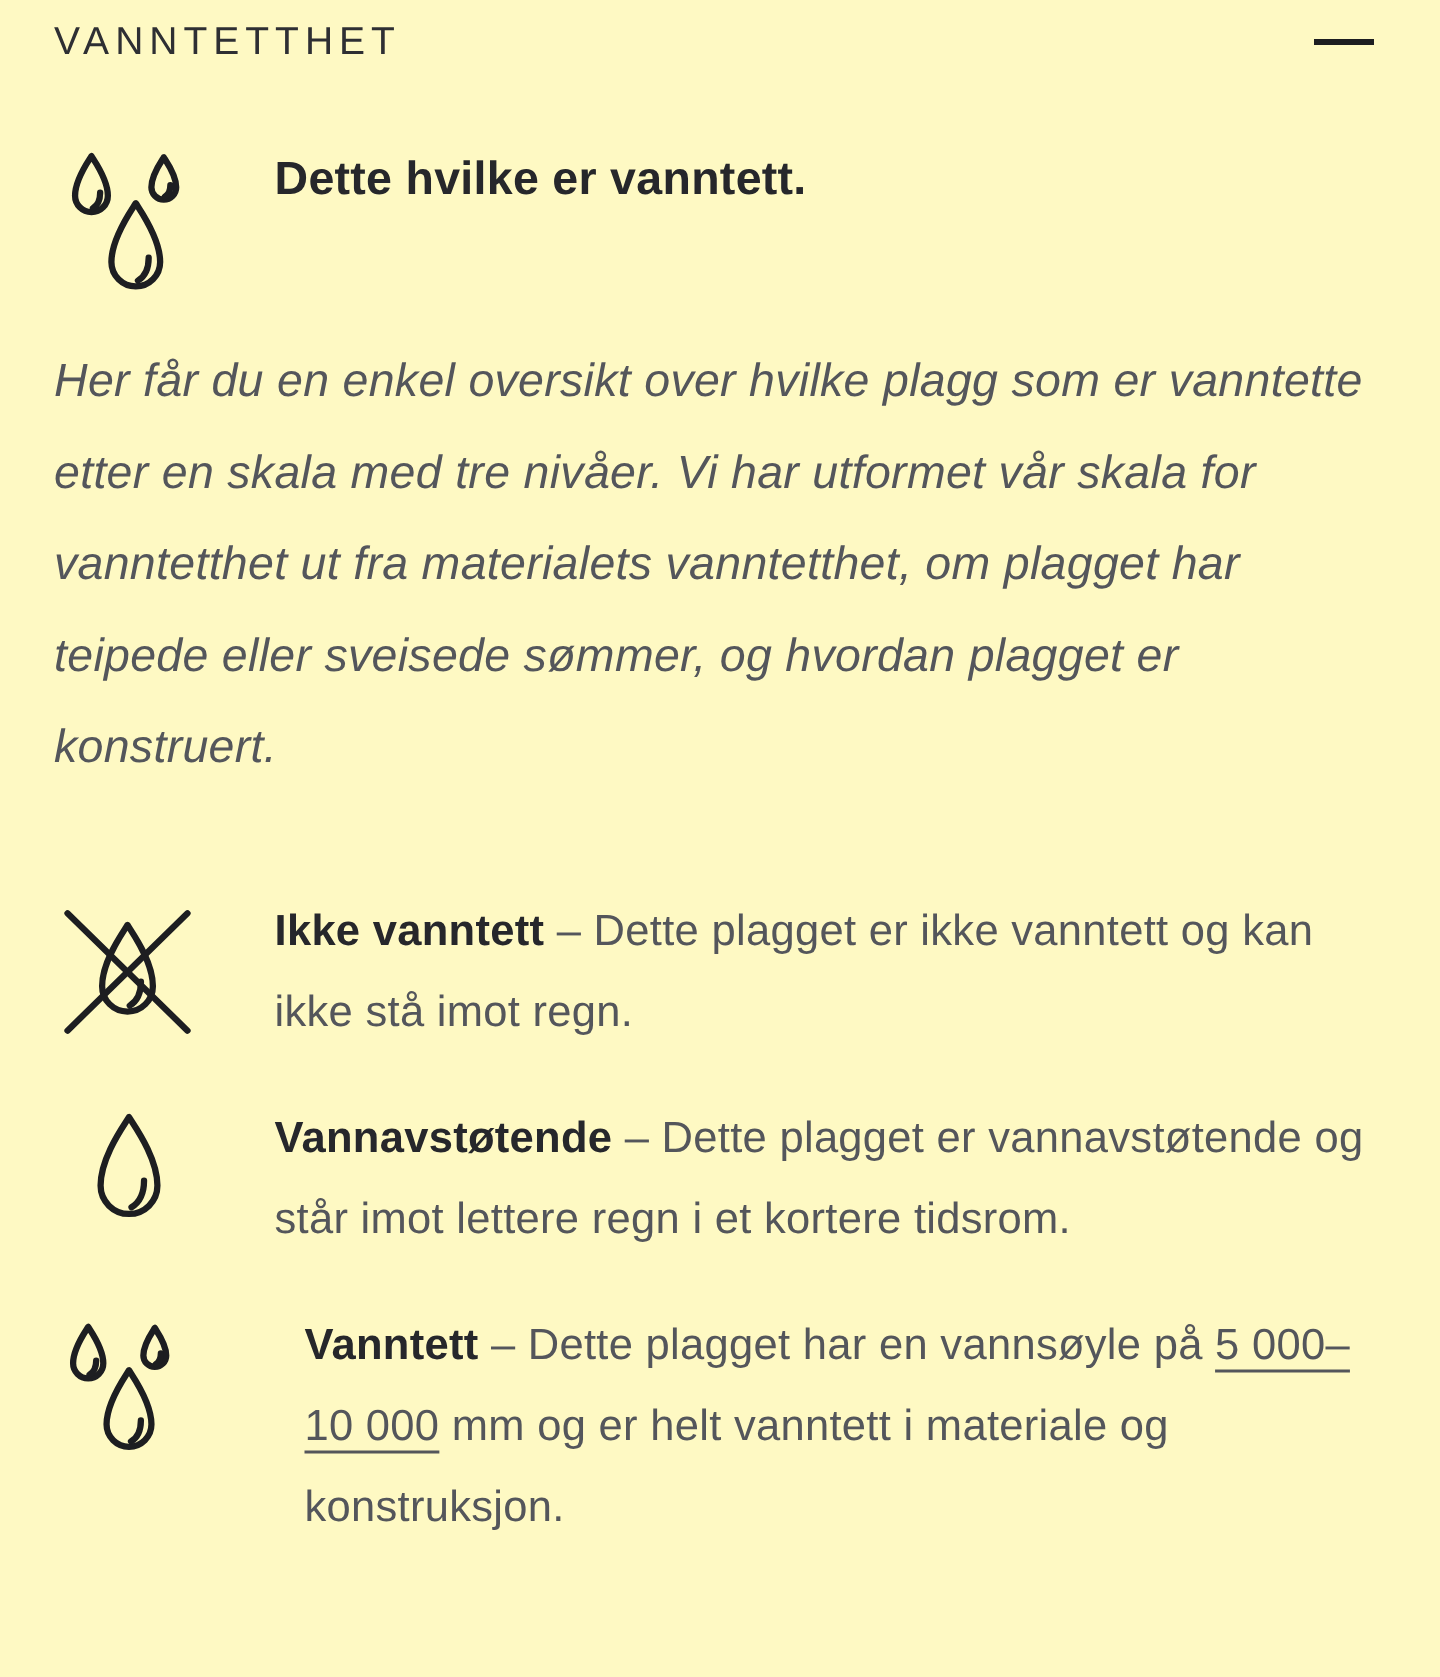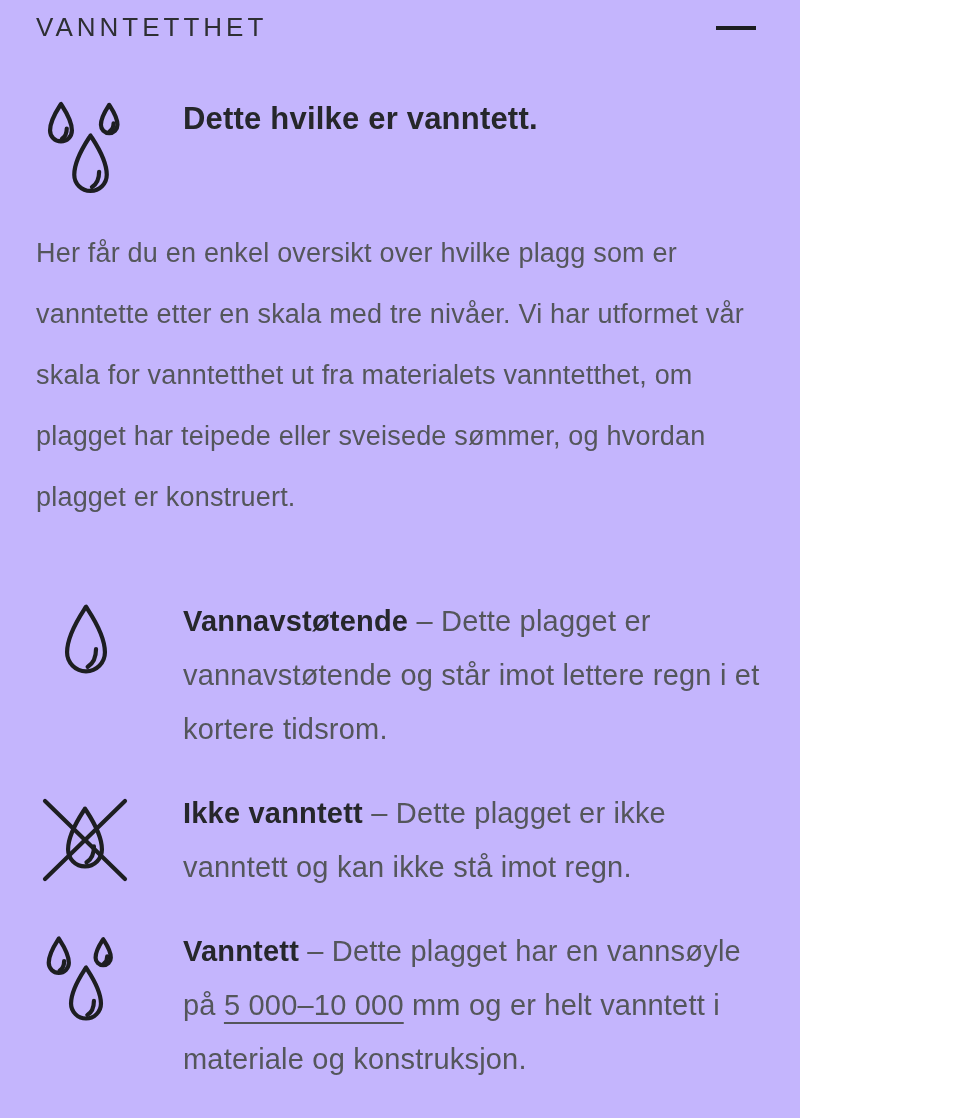--- a/index.html
+++ b/index.html
@@ -2,26 +2,26 @@
 <html><head>
 <meta charset="utf-8">
 <style>
   html, body {
     margin: 0;
     padding: 0;
     background: #ffffff;
     font-family: "Liberation Sans", sans-serif;
   }
   .page {
-    width: 800px;
+    width: 960px;
     height: 1118px;
     box-sizing: border-box;
     padding: 12px 38px 0 36px;
     overflow: hidden;
-    background: #c4b5fd;
+    background: #fef9c3;
   }
   
   .accordion-header {
     display: flex;
     justify-content: space-between;
     align-items: center;
     cursor: pointer;
   }
   .section-title {
     margin: 0;
@@ -49,36 +49,37 @@
   .intro-text {
     margin: 12px 0 0 0;
     font-size: 31px;
     font-weight: 700;
     color: #26272b;
     letter-spacing: 0.2px;
   }
   
   .desc {
     margin: 22px 0 0 0;
-    font-size: 27px;
+    font-size: 31px;
     line-height: 61px;
     font-weight: 400;
     color: #54565b;
     letter-spacing: 0.2px;
+    font-style: italic;
   }
   
   .levels {
     margin-top: 66px;
   }
   .level {
     display: flex;
     align-items: flex-start;
     margin-bottom: 30px;
   }
-  .level:last-child { margin-bottom: 0; }
+  .level:last-child { margin-bottom: 0; gap: 20px; }
   .level-text {
     margin: 0;
     font-size: 29px;
     line-height: 54px;
     color: #54565b;
     letter-spacing: 0.2px;
   }
   .level-text strong {
     color: #26272b;
     font-weight: 700;
@@ -123,40 +124,40 @@
     </div>
     <p class="intro-text">Dette hvilke er vanntett.</p>
   </div>
 
   <p class="desc">Her får du en enkel oversikt over hvilke plagg som er vanntette etter en skala med tre nivåer. Vi har utformet vår skala for vanntetthet ut fra materialets vanntetthet, om plagget har teipede eller sveisede sømmer, og hvordan plagget er konstruert.</p>
 
   <div class="levels">
 
     <div class="level">
       <div class="icon-col">
-        <svg class="lvl-icon single" width="56" height="78" viewBox="0 0 100 140" fill="none" stroke="#1d1e21" stroke-width="4.2" stroke-linecap="round" stroke-linejoin="round">
-          <path vector-effect="non-scaling-stroke" d="M50 12 C44 22 16 60 16 94 A34 34 0 0 0 84 94 C84 60 56 22 50 12 Z"></path>
-          <path vector-effect="non-scaling-stroke" d="M68 88 C68 103 63 114 53 120"></path>
-        </svg>
-      </div>
-      <p class="level-text"><strong>Vannavstøtende</strong><span> – Dette plagget er vannavstøtende og står imot lettere regn i et kortere tidsrom.</span></p>
-    </div>
-
-    <div class="level">
-      <div class="icon-col">
         <svg class="lvl-icon" width="98" height="96" viewBox="0 0 110 108" fill="none" stroke="#1d1e21" stroke-width="4.2" stroke-linecap="round" stroke-linejoin="round">
           <g transform="translate(27,12) scale(0.56)">
             <path vector-effect="non-scaling-stroke" d="M50 12 C44 22 16 60 16 94 A34 34 0 0 0 84 94 C84 60 56 22 50 12 Z"></path>
             <path vector-effect="non-scaling-stroke" d="M68 88 C68 103 63 114 53 120"></path>
           </g>
           <path vector-effect="non-scaling-stroke" d="M10 10 L100 98"></path>
           <path vector-effect="non-scaling-stroke" d="M100 10 L10 98"></path>
         </svg>
       </div>
       <p class="level-text"><strong>Ikke vanntett</strong><span> – Dette plagget er ikke vanntett og kan ikke stå imot regn.</span></p>
+    </div>
+
+    <div class="level">
+      <div class="icon-col">
+        <svg class="lvl-icon single" width="56" height="78" viewBox="0 0 100 140" fill="none" stroke="#1d1e21" stroke-width="4.2" stroke-linecap="round" stroke-linejoin="round">
+          <path vector-effect="non-scaling-stroke" d="M50 12 C44 22 16 60 16 94 A34 34 0 0 0 84 94 C84 60 56 22 50 12 Z"></path>
+          <path vector-effect="non-scaling-stroke" d="M68 88 C68 103 63 114 53 120"></path>
+        </svg>
+      </div>
+      <p class="level-text"><strong>Vannavstøtende</strong><span> – Dette plagget er vannavstøtende og står imot lettere regn i et kortere tidsrom.</span></p>
     </div>
 
     <div class="level">
       <div class="icon-col">
         <svg class="lvl-icon" width="88" height="98" viewBox="0 0 110 122" fill="none" stroke="#1d1e21" stroke-width="4.2" stroke-linecap="round" stroke-linejoin="round">
           <g transform="translate(10,6) scale(0.37)">
             <path vector-effect="non-scaling-stroke" d="M50 12 C44 22 16 60 16 94 A34 34 0 0 0 84 94 C84 60 56 22 50 12 Z"></path>
             <path vector-effect="non-scaling-stroke" d="M68 88 C68 103 63 114 53 120"></path>
           </g>
           <g transform="translate(70,8) scale(0.28)">

